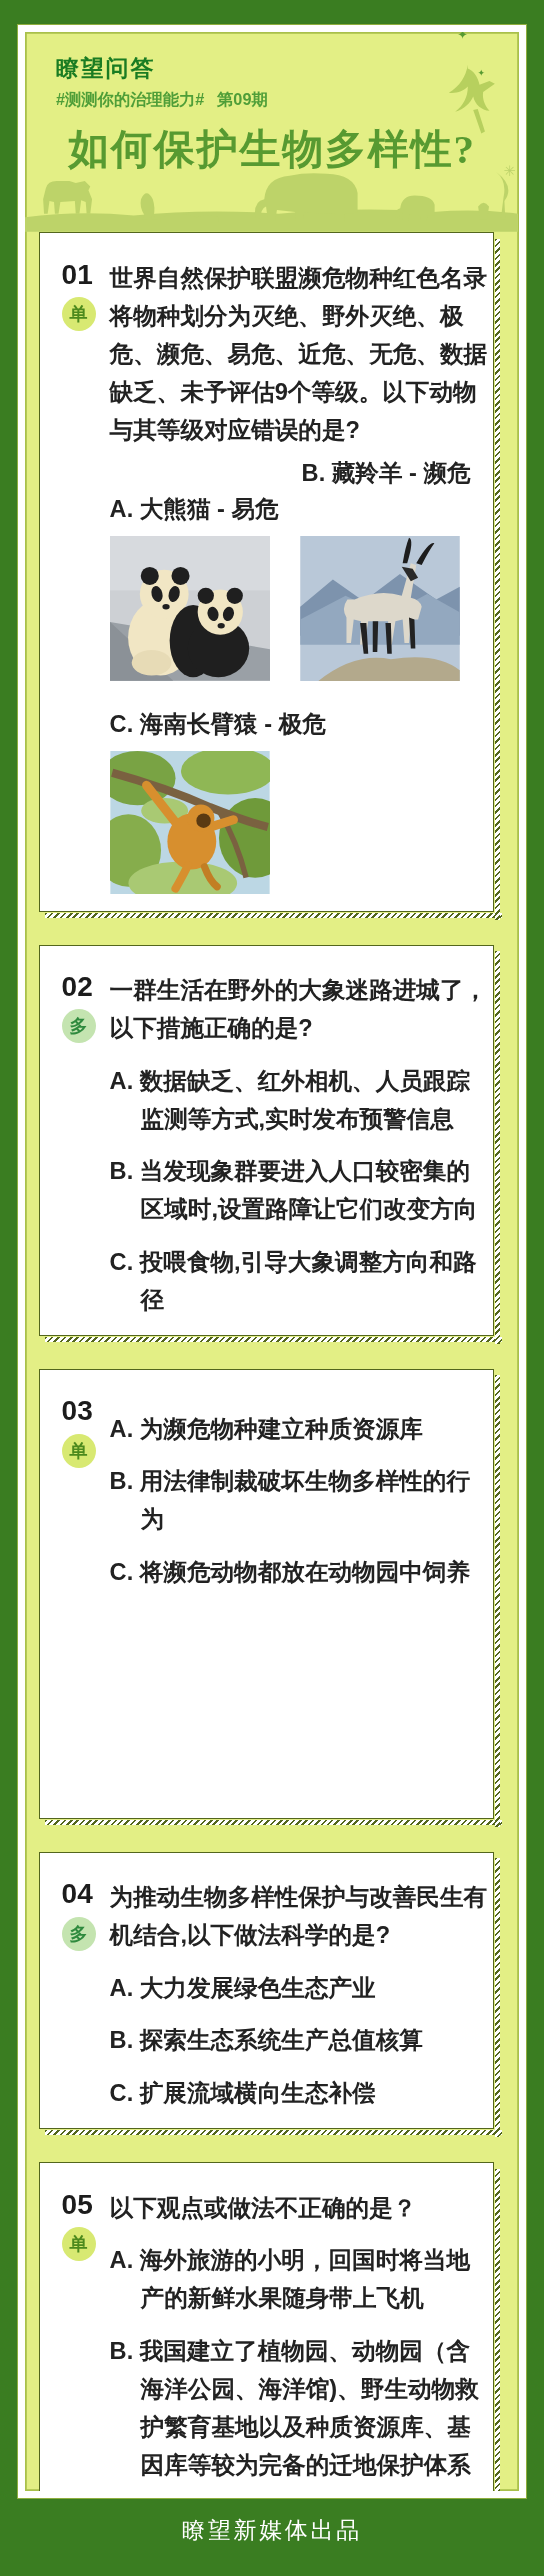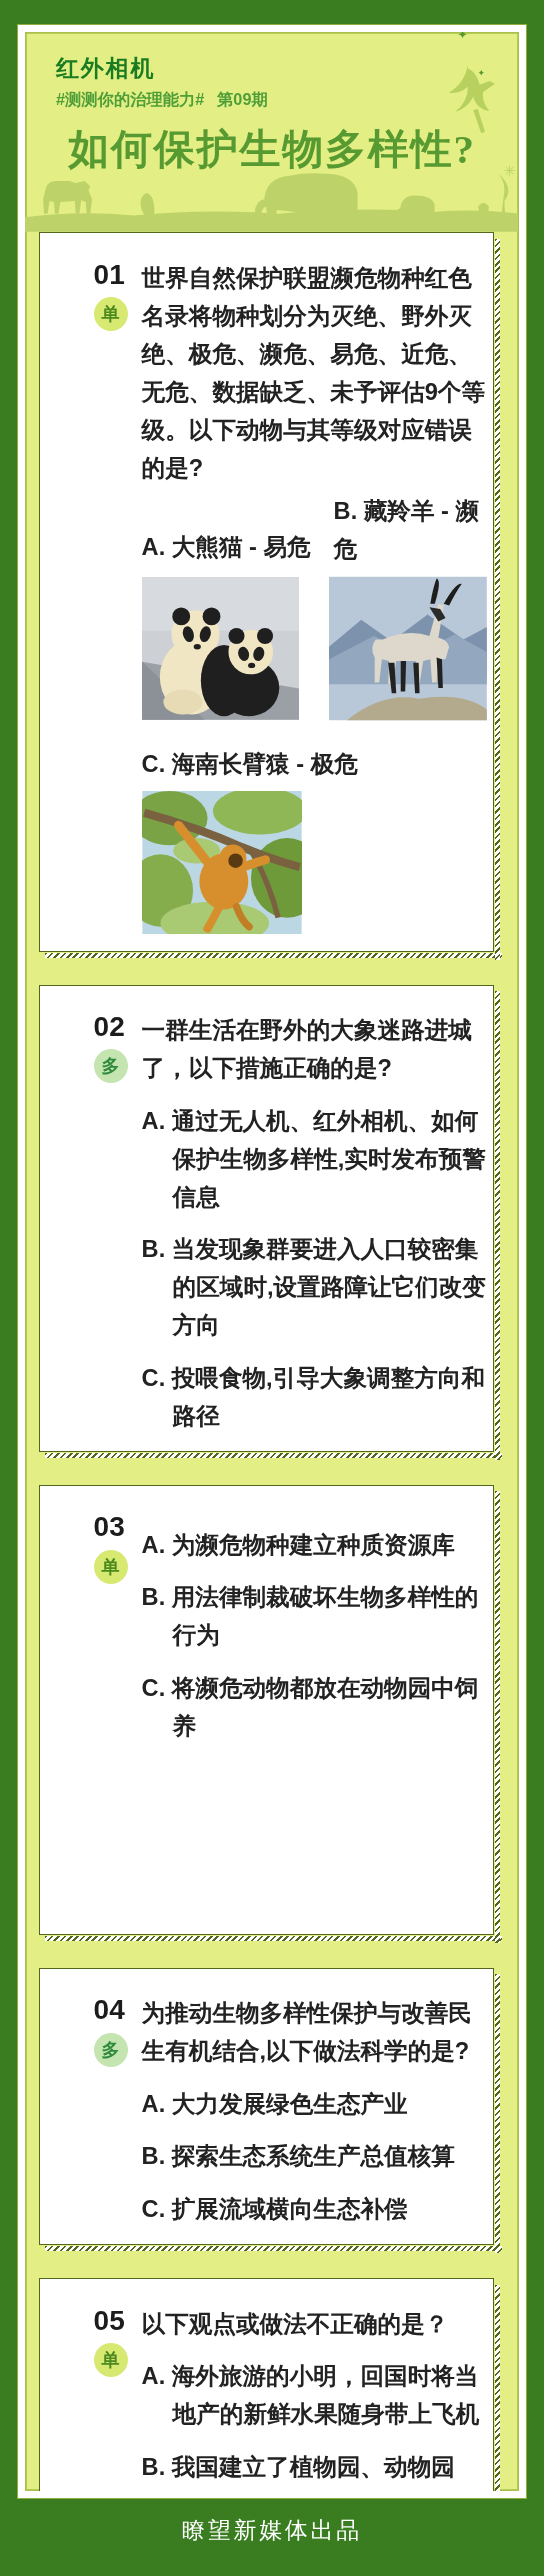--- a/index.html
+++ b/index.html
@@ -46,21 +46,21 @@
   }
   .card::after{ 
     content:"";position:absolute;top:5.4px;right:-7.3px;width:5.4px;height:calc(100% + 3.6px);
     background:repeating-linear-gradient(135deg,#53661d 0 1.8px,#ffffff 1.8px 4.5px);
   }
   .card::before{ 
     content:"";position:absolute;left:5.4px;bottom:-7.3px;width:calc(100% + 3.6px);height:5.4px;
     background:repeating-linear-gradient(135deg,#53661d 0 1.8px,#ffffff 1.8px 4.5px);
   }
   .q-row{display:flex;align-items:flex-start;}
-  .q-left{flex:0 0 70px;box-sizing:border-box;padding-left:22px;margin-left:32px;}
+  .q-left{flex:0 0 70px;box-sizing:border-box;padding-left:22px;}
   .q-num{font-size:28px;font-weight:800;color:#1c1c1c;line-height:31px;}
   .badge{
     width:34px;height:34px;border-radius:50%;margin-top:7.3px;
     display:flex;align-items:center;justify-content:center;
     font-size:18px;font-weight:bold;
   }
   .badge.single{background:#d8e972;color:#4c8a1d;}
   .badge.multi{background:#c4e4b0;color:#2f8a3e;}
   .q-body{flex:1;min-width:0;padding-right:1.8px;}
   .q-text{
@@ -87,21 +87,21 @@
     color:#ffffff;font-size:23px;font-weight:normal;letter-spacing:2.7px;line-height:27px;
   }
 </style>
 </head>
 <body>
 
 <div class="page">
   <div class="frame">
 
     <div class="header">
-      <div class="brand">红外相机</div>
+      <div class="brand">瞭望问答</div>
       <div class="series-line">
         <span>#测测你的治理能力#</span><span class="issue">第09期</span>
       </div>
       <svg class="crane" viewBox="0 0 64 82" aria-hidden="true">
         <path fill="#b7d05e" d="M34,2 C32,15 25,26 13,33 c9,1 16,-2 21,-7 c0,12 -5,21 -14,28 c10,-3 17,-10 20,-17 c2,9 9,15 18,16 c-6,-7 -8,-14 -7,-21 l13,-9 -6,-3 -11,4 c-2,-9 -7,-16 -13,-18 z M40,52 l9,26 4,-2 -8,-25 z"></path>
       </svg>
       <div class="main-title">如何保护生物多样性?</div>
       <span class="title-star star-1">✦</span>
       <span class="title-star star-2">✦</span>
       <svg class="silhouettes" viewBox="0 0 544 78" aria-hidden="true">
@@ -190,21 +190,21 @@
     </section>
 
     <section class="card" style="min-height:343px;">
       <div class="q-row">
         <div class="q-left">
           <div class="q-num">02</div>
           <div class="badge multi">多</div>
         </div>
         <div class="q-body">
           <div class="q-text">一群生活在野外的大象迷路进城了，以下措施正确的是?</div>
-          <div class="option">A. 通过无人机、红外相机、如何保护生物多样性,实时发布预警信息</div>
+          <div class="option">A. 数据缺乏、红外相机、人员跟踪监测等方式,实时发布预警信息</div>
           <div class="option">B. 当发现象群要进入人口较密集的区域时,设置路障让它们改变方向</div>
           <div class="option">C. 投喂食物,引导大象调整方向和路径</div>
         </div>
       </div>
     </section>
 
     <section class="card" style="min-height:450px;">
       <div class="q-row">
         <div class="q-left">
           <div class="q-num">03</div>

